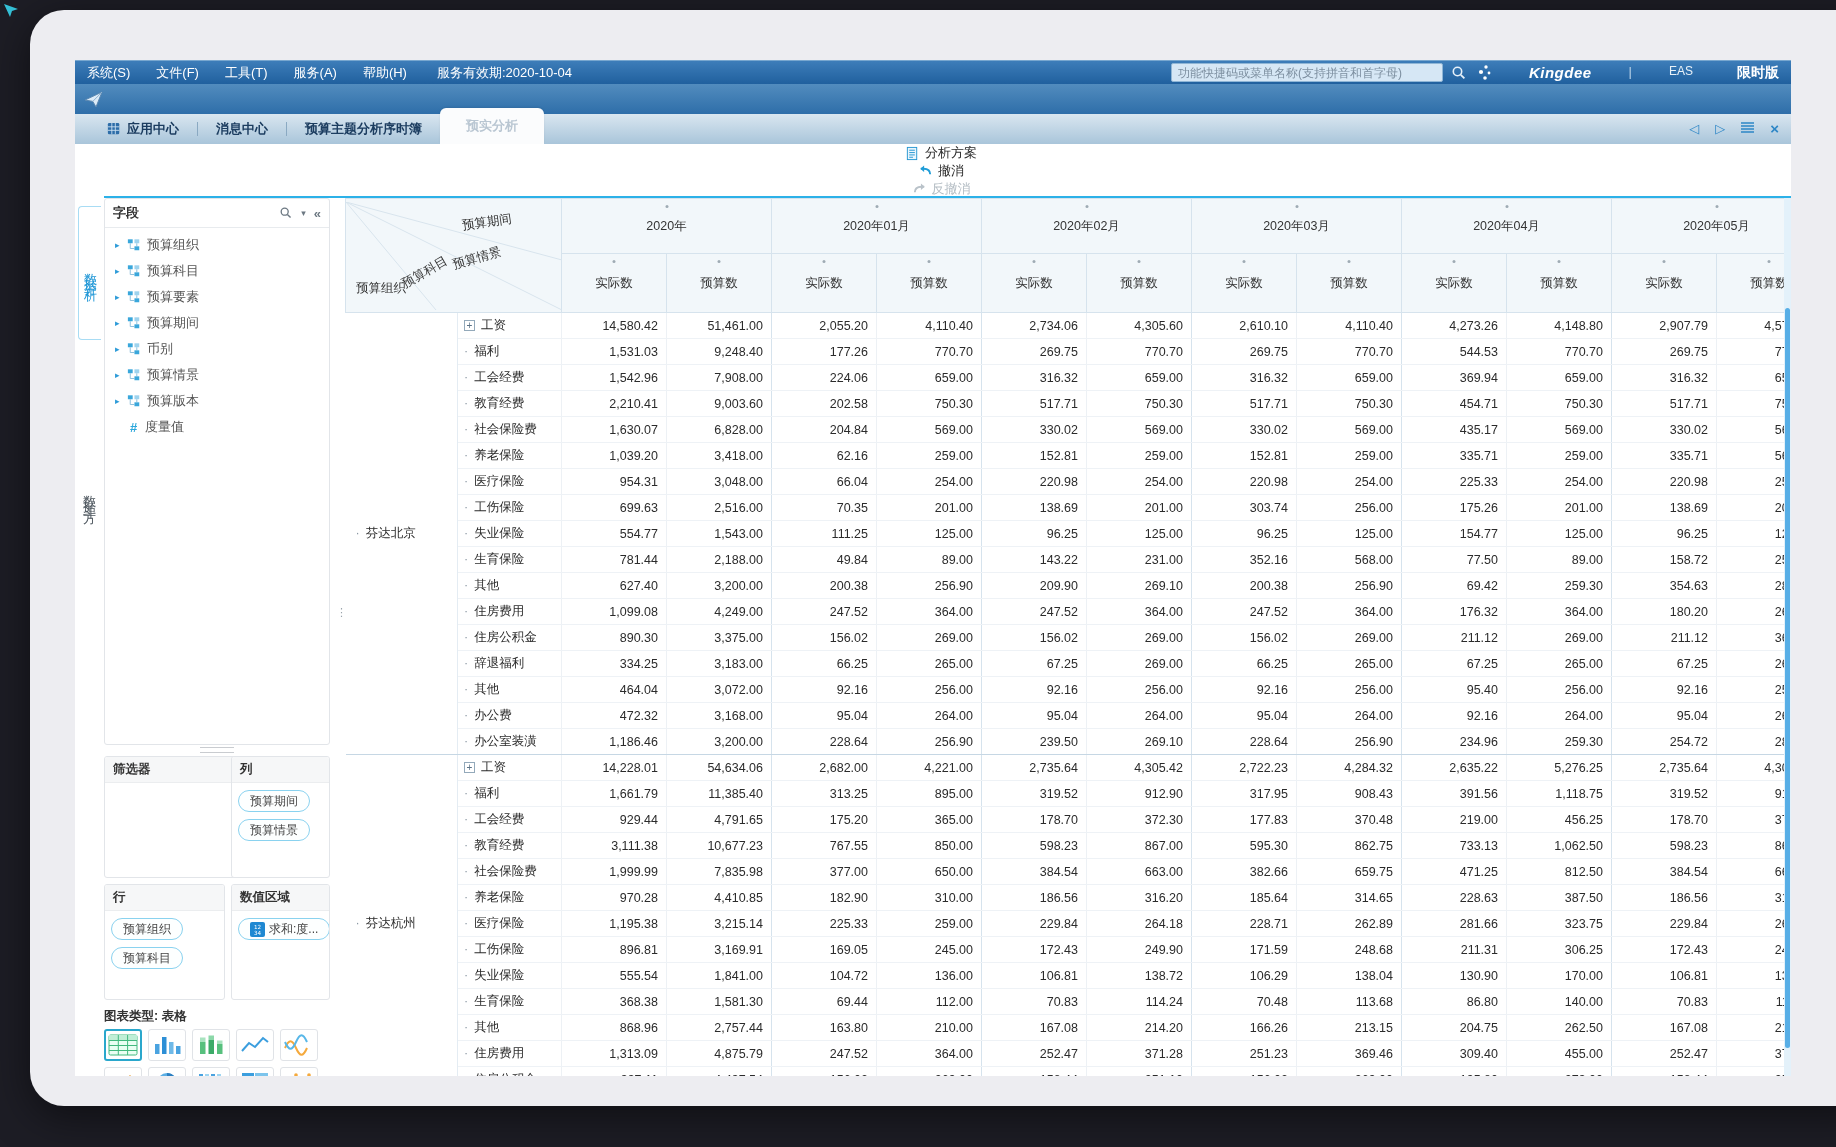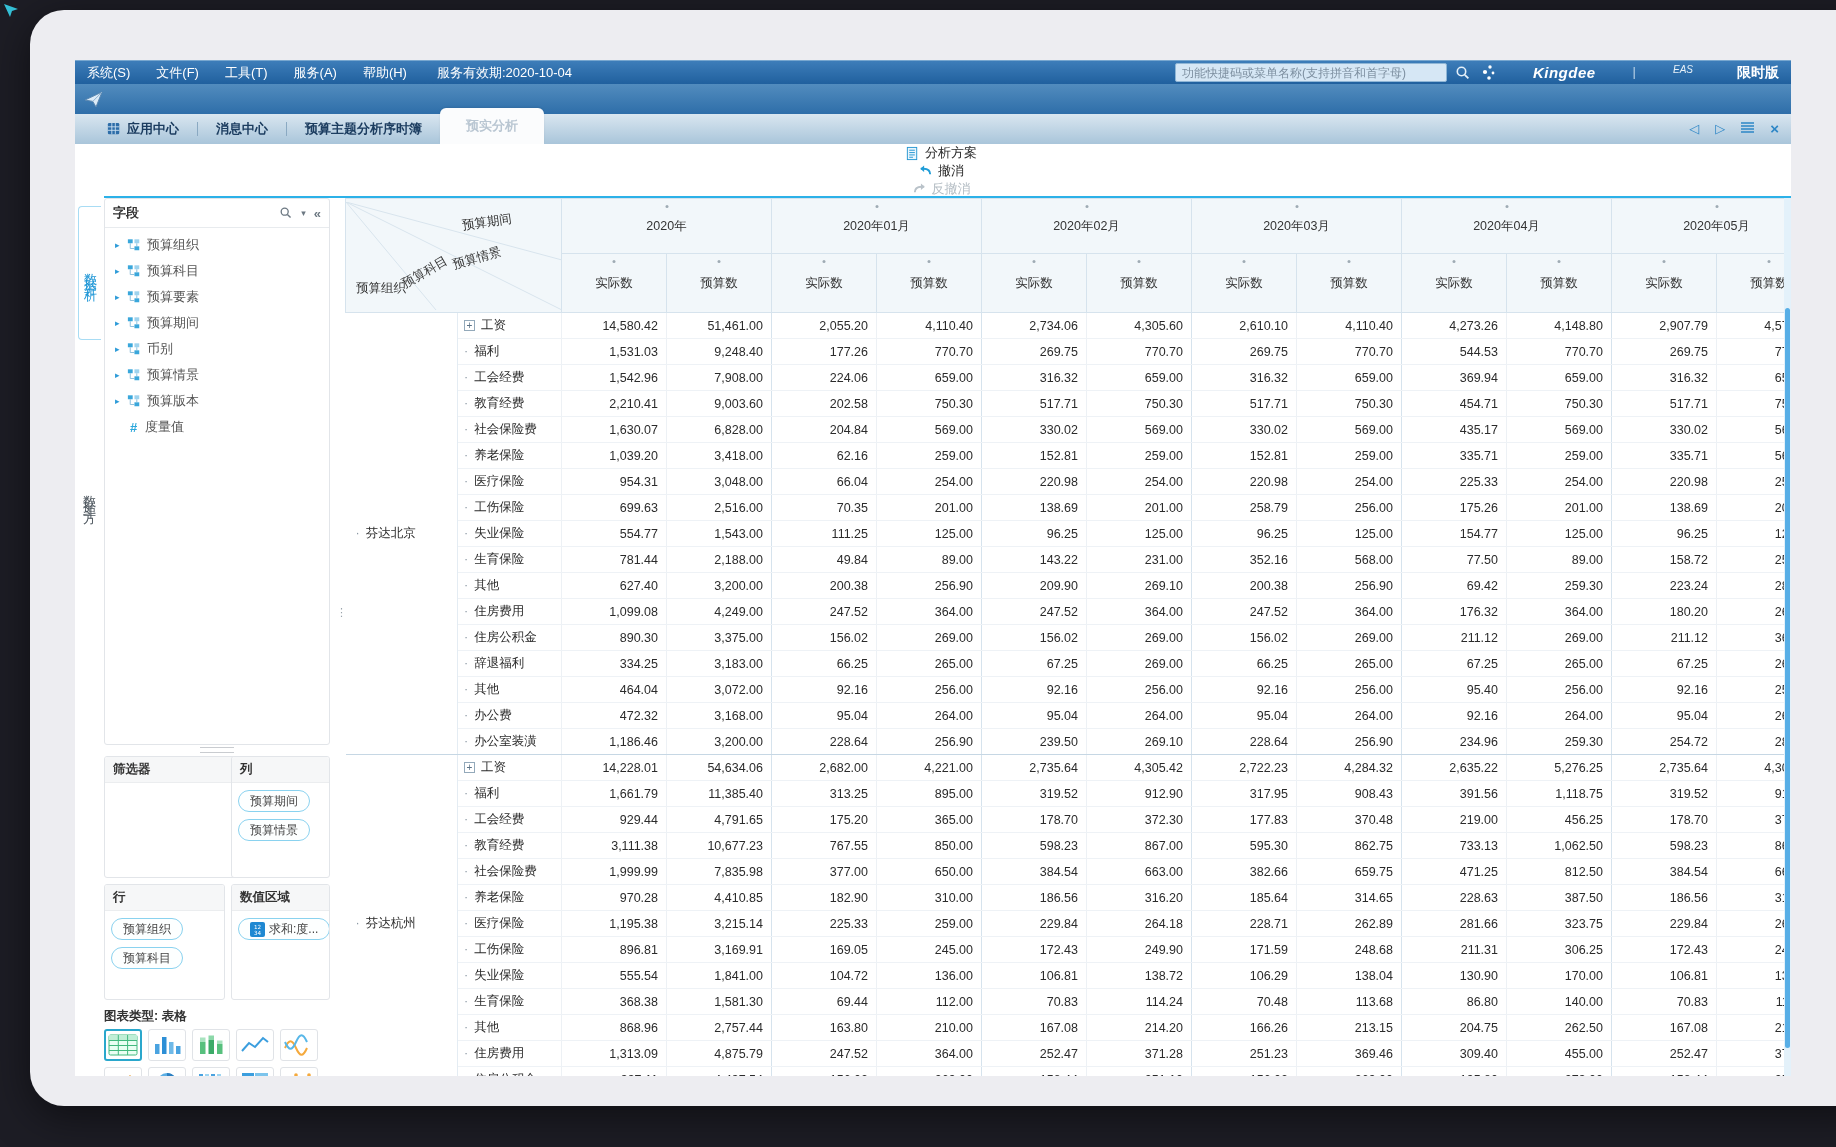--- a/index.html
+++ b/index.html
@@ -16,21 +16,21 @@
   .menuitem{margin-right:26px;cursor:default;white-space:nowrap;}
   .validity{white-space:nowrap;margin-left:4px;}
   .mspacer{flex:1;}
   .search-input{width:258px;height:17px;border:1px solid #8fb6d6;border-radius:2px;background:#d6e7f5;
     font-size:12px;color:#4a5a68;padding:0 6px;outline:none;font-family:inherit;}
   .search-input::placeholder{color:#7d8fa0;}
   .searchbtn{margin:0 10px 0 8px;display:flex;align-items:center;}
   .brand{display:flex;align-items:flex-start;white-space:nowrap;gap:30px;}
   .brand .kd{font-style:italic;font-weight:bold;font-size:15px;letter-spacing:.5px;margin-left:4px;}
   .brand .sep{margin:0 7px;color:#bcd4e8;}
-  .brand .prod{font-size:10px;color:#e8f1f8;font-style:italic;}
+  .brand .prod{font-size:12px;color:#e8f1f8;}
   .brand .ed{font-weight:bold;font-size:14px;margin-left:5px;padding-left:9px;}
 
   
   .subbar{position:absolute;left:0;top:24px;right:0;height:30px;background:linear-gradient(#528cbe,#2e6ea9);}
   .plane{position:absolute;left:8px;top:4px;}
 
   
   .tabstrip{position:absolute;left:0;top:54px;right:0;height:30px;
     background:linear-gradient(#d9e6f0,#a9c5da);display:flex;align-items:flex-end;padding-left:14px;box-sizing:border-box;}
   .mtab{display:flex;align-items:center;height:30px;padding:0 18px;font-size:13px;font-weight:bold;color:#1c3d60;
@@ -661,21 +661,21 @@
                   <td class="num gb">254.00</td>
                 </tr>
                 <tr>
                   <td class="lbl"><span class="dot">·</span>工伤保险</td>
                   <td class="num">699.63</td>
                   <td class="num gb">2,516.00</td>
                   <td class="num">70.35</td>
                   <td class="num gb">201.00</td>
                   <td class="num">138.69</td>
                   <td class="num gb">201.00</td>
-                  <td class="num">258.79</td>
+                  <td class="num">303.74</td>
                   <td class="num gb">256.00</td>
                   <td class="num">175.26</td>
                   <td class="num gb">201.00</td>
                   <td class="num">138.69</td>
                   <td class="num gb">201.00</td>
                 </tr>
                 <tr>
                   <td class="lbl"><span class="dot">·</span>失业保险</td>
                   <td class="num">554.77</td>
                   <td class="num gb">1,543.00</td>
@@ -710,21 +710,21 @@
                   <td class="num">627.40</td>
                   <td class="num gb">3,200.00</td>
                   <td class="num">200.38</td>
                   <td class="num gb">256.90</td>
                   <td class="num">209.90</td>
                   <td class="num gb">269.10</td>
                   <td class="num">200.38</td>
                   <td class="num gb">256.90</td>
                   <td class="num">69.42</td>
                   <td class="num gb">259.30</td>
-                  <td class="num">223.24</td>
+                  <td class="num">354.63</td>
                   <td class="num gb">286.20</td>
                 </tr>
                 <tr>
                   <td class="lbl"><span class="dot">·</span>住房费用</td>
                   <td class="num">1,099.08</td>
                   <td class="num gb">4,249.00</td>
                   <td class="num">247.52</td>
                   <td class="num gb">364.00</td>
                   <td class="num">247.52</td>
                   <td class="num gb">364.00</td>

